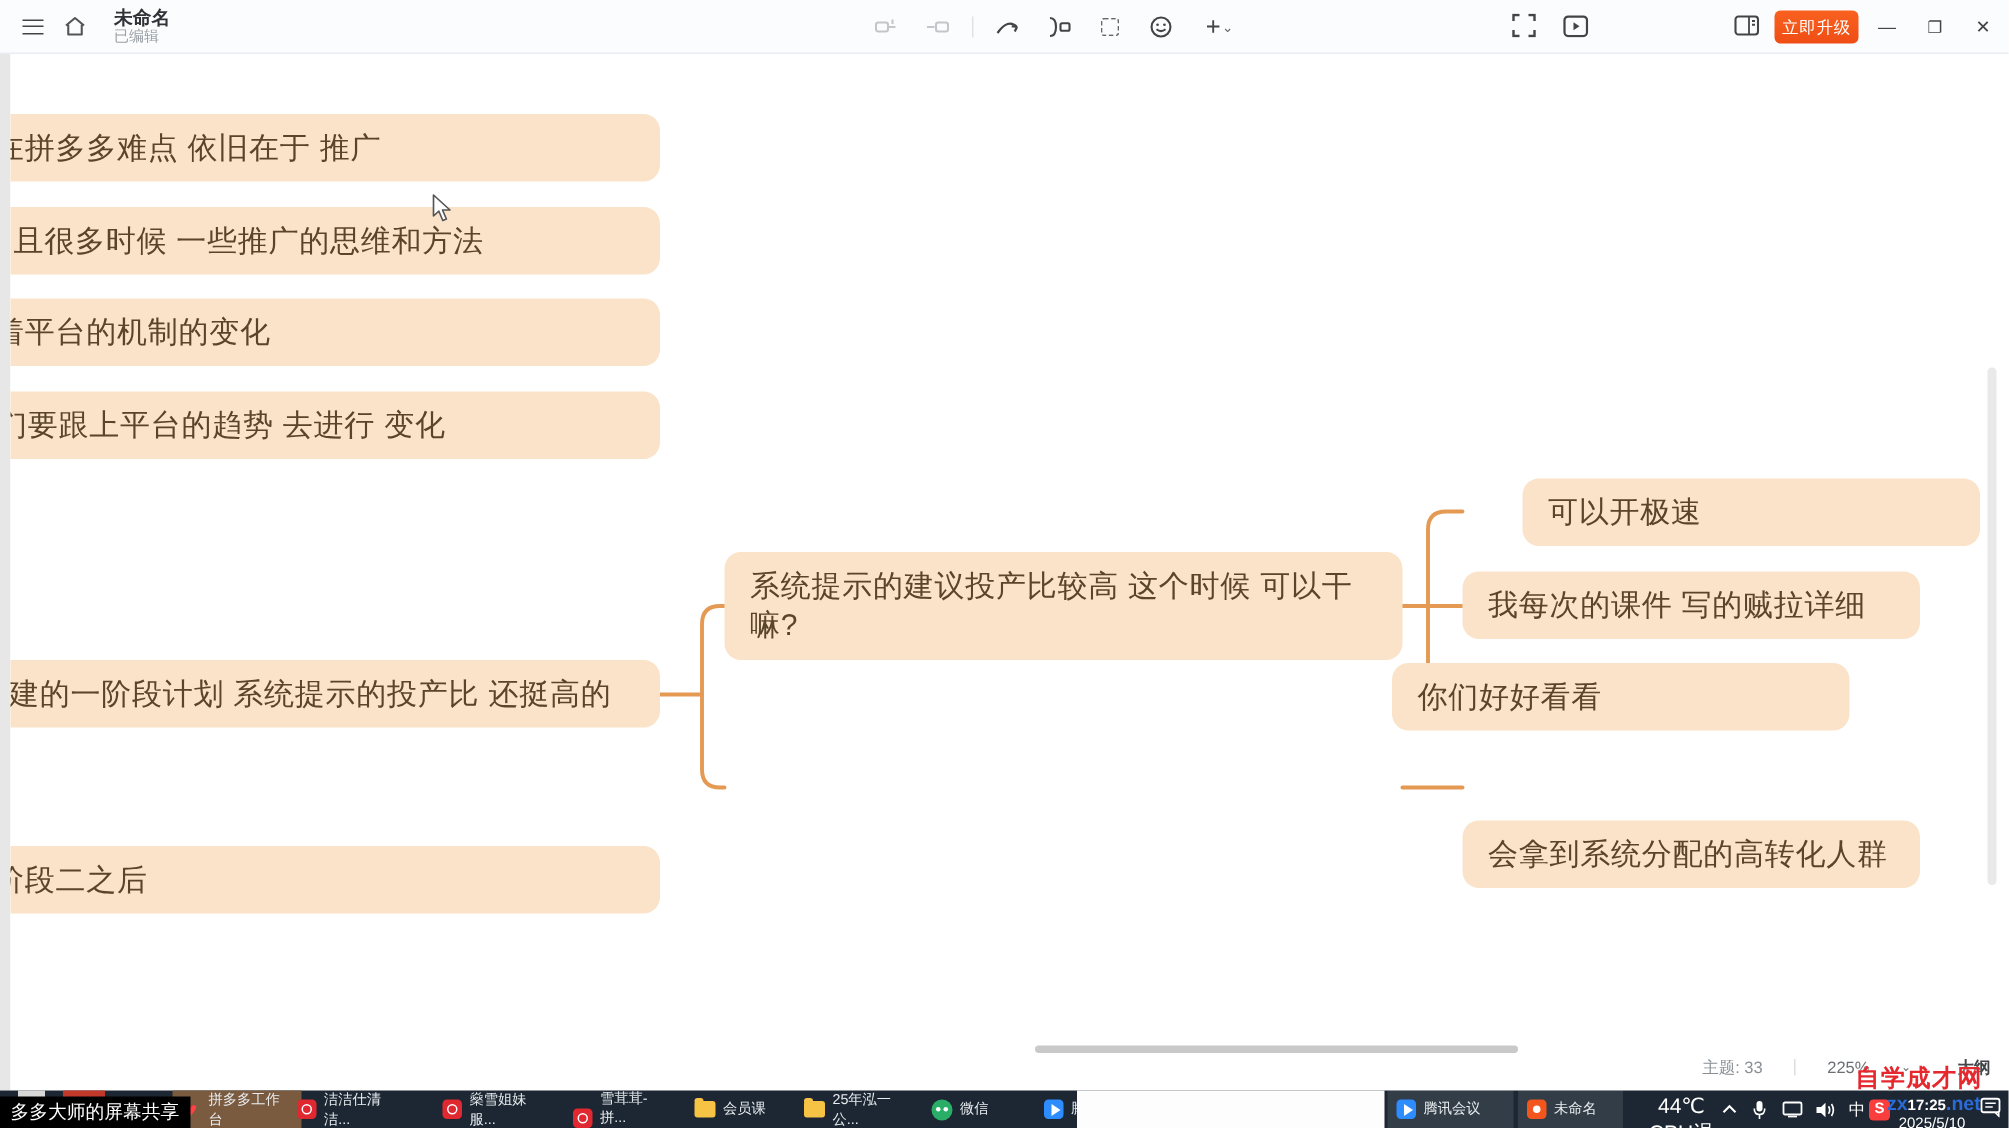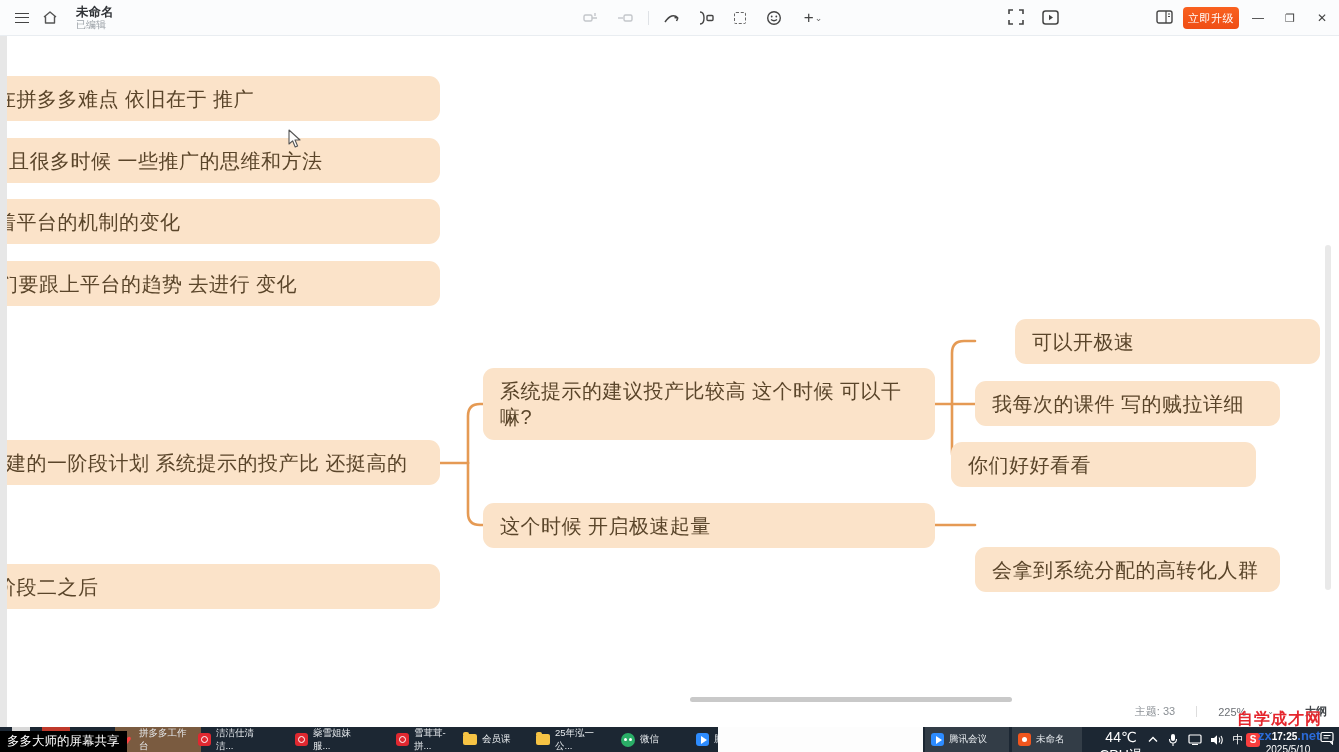--- a/index.html
+++ b/index.html
@@ -203,24 +203,23 @@
     </g>
   </svg>
 
   <div class="node" style="left:-28px; top:40px;  width:461px;">在拼多多难点 依旧在于 推广</div>
   <div class="node" style="left:-15px; top:102px; width:448px;">且很多时候 一些推广的思维和方法</div>
   <div class="node" style="left:-28px; top:163px; width:461px;">着平台的机制的变化</div>
   <div class="node" style="left:-26px; top:225px; width:459px;">们要跟上平台的趋势 去进行 变化</div>
   <div class="node" style="left:-18px; top:404px; width:451px;">建的一阶段计划 系统提示的投产比 还挺高的</div>
   <div class="node tall" style="left:476px; top:332px; width:452px;">系统提示的建议投产比较高 这个时候 可以干
 嘛?</div>
-  <div class="node" style="left:476px; top:467px; width:452px;">这个时候 开启极速起量</div>
   <div class="node" style="left:1008px; top:283px; width:305px;">可以开极速</div>
   <div class="node" style="left:968px; top:345px; width:305px;">我每次的课件 写的贼拉详细</div>
-  <div class="node" style="left:944px; top:406px; width:305px;">你们好好看看</div>
+  <div class="node" style="left:921px; top:406px; width:305px;">你们好好看看</div>
   <div class="node" style="left:968px; top:467px; width:305px;margin-top:44px;">会拿到系统分配的高转化人群</div>
   <div class="node" style="left:-28px; top:528px; width:461px;">阶段二之后</div>
 
   <svg style="position:absolute; left:281px; top:93px;" width="14" height="20" viewBox="0 0 14 20">
     <path d="M1 1 L1 15 L4.6 11.8 L7.2 18 L9.6 17 L7 11 L12 11 Z" fill="#fdfdfd" stroke="#555" stroke-width="1.1" stroke-linejoin="round"></path>
   </svg>
 
   <div class="statusbar">
     <span>主题: 33</span>
     <span class="sep"></span>
@@ -246,21 +245,21 @@
     <span>拼多多工作台</span>
   </div>
   <div class="tb-app" style="left:192px; width:82px;">
     <span class="app-ic ic-red"></span>
     <span>洁洁仕清洁...</span>
   </div>
   <div class="tb-app" style="left:289px; width:84px;">
     <span class="app-ic ic-red"></span>
     <span>燊雪姐妹服...</span>
   </div>
-  <div class="tb-app" style="left:390px; width:78px;">
+  <div class="tb-app" style="left:376px; width:78px;align-items:flex-end;">
     <span class="app-ic ic-red"></span>
     <span>雪茸茸-拼...</span>
   </div>
   <div class="tb-app" style="left:457px; width:70px;">
     <span class="app-ic ic-folder"></span>
     <span>会员课</span>
   </div>
   <div class="tb-app" style="left:530px; width:82px;">
     <span class="app-ic ic-folder"></span>
     <span>25年泓一公...</span>

